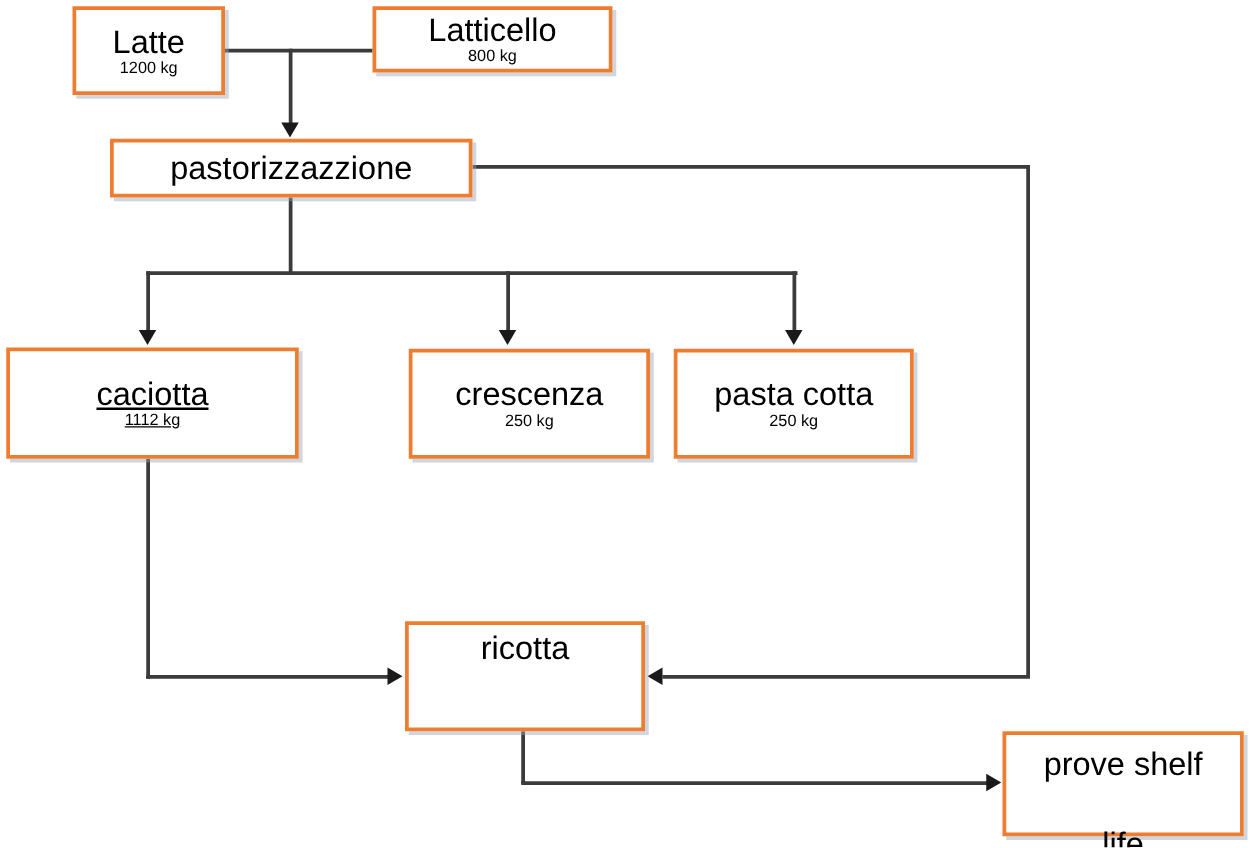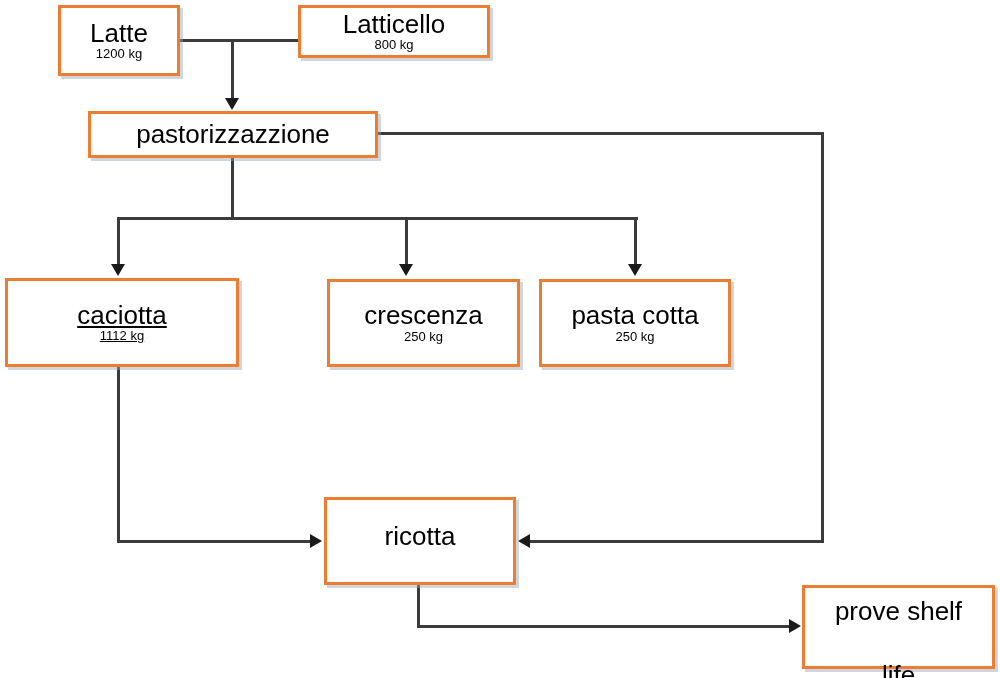--- a/index.html
+++ b/index.html
@@ -39,21 +39,21 @@
     font-size: 13px;
     line-height: 1.15;
     white-space: nowrap;
   }
   
   .node.center {
     justify-content: center;
   }
   .node.topalign {
     justify-content: flex-start;
-    padding-top: 22px;
+    padding-top: 4px;
   }
   .node.twoline .title {
     text-align: center;
     line-height: 1.25;
     white-space: normal;
     margin-top: 32px;
   }
 
   
   .hline, .vline {

